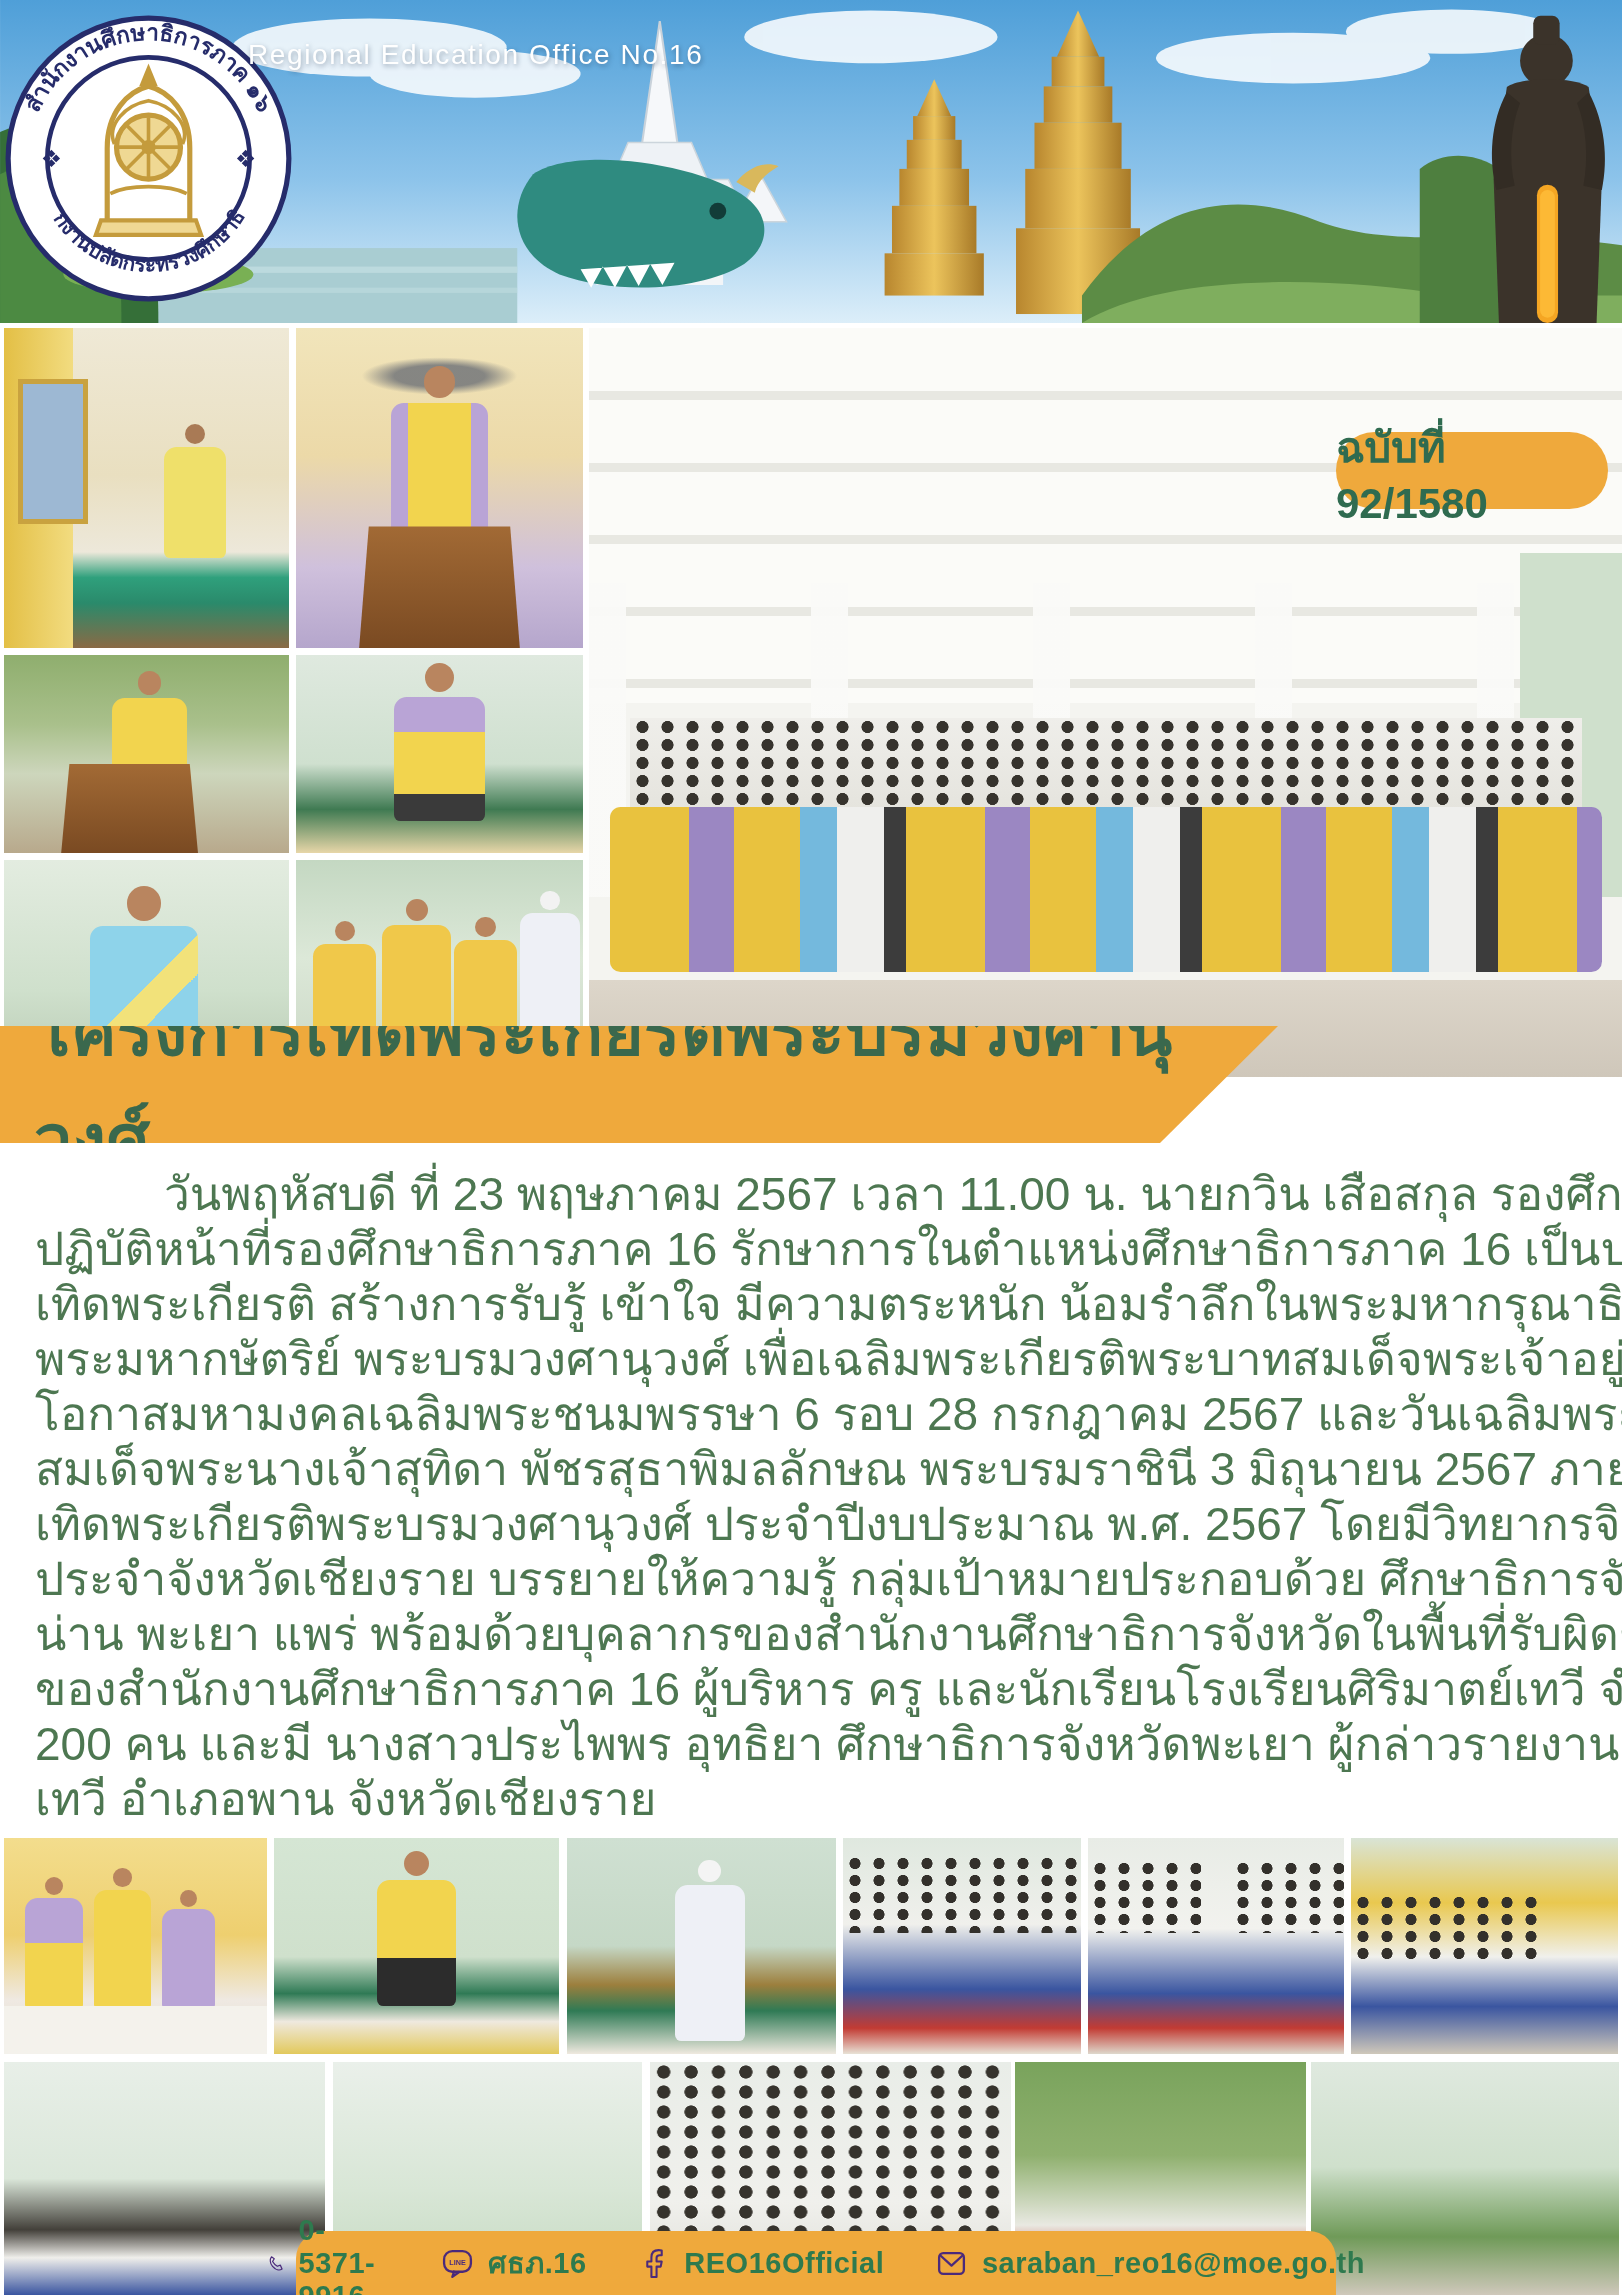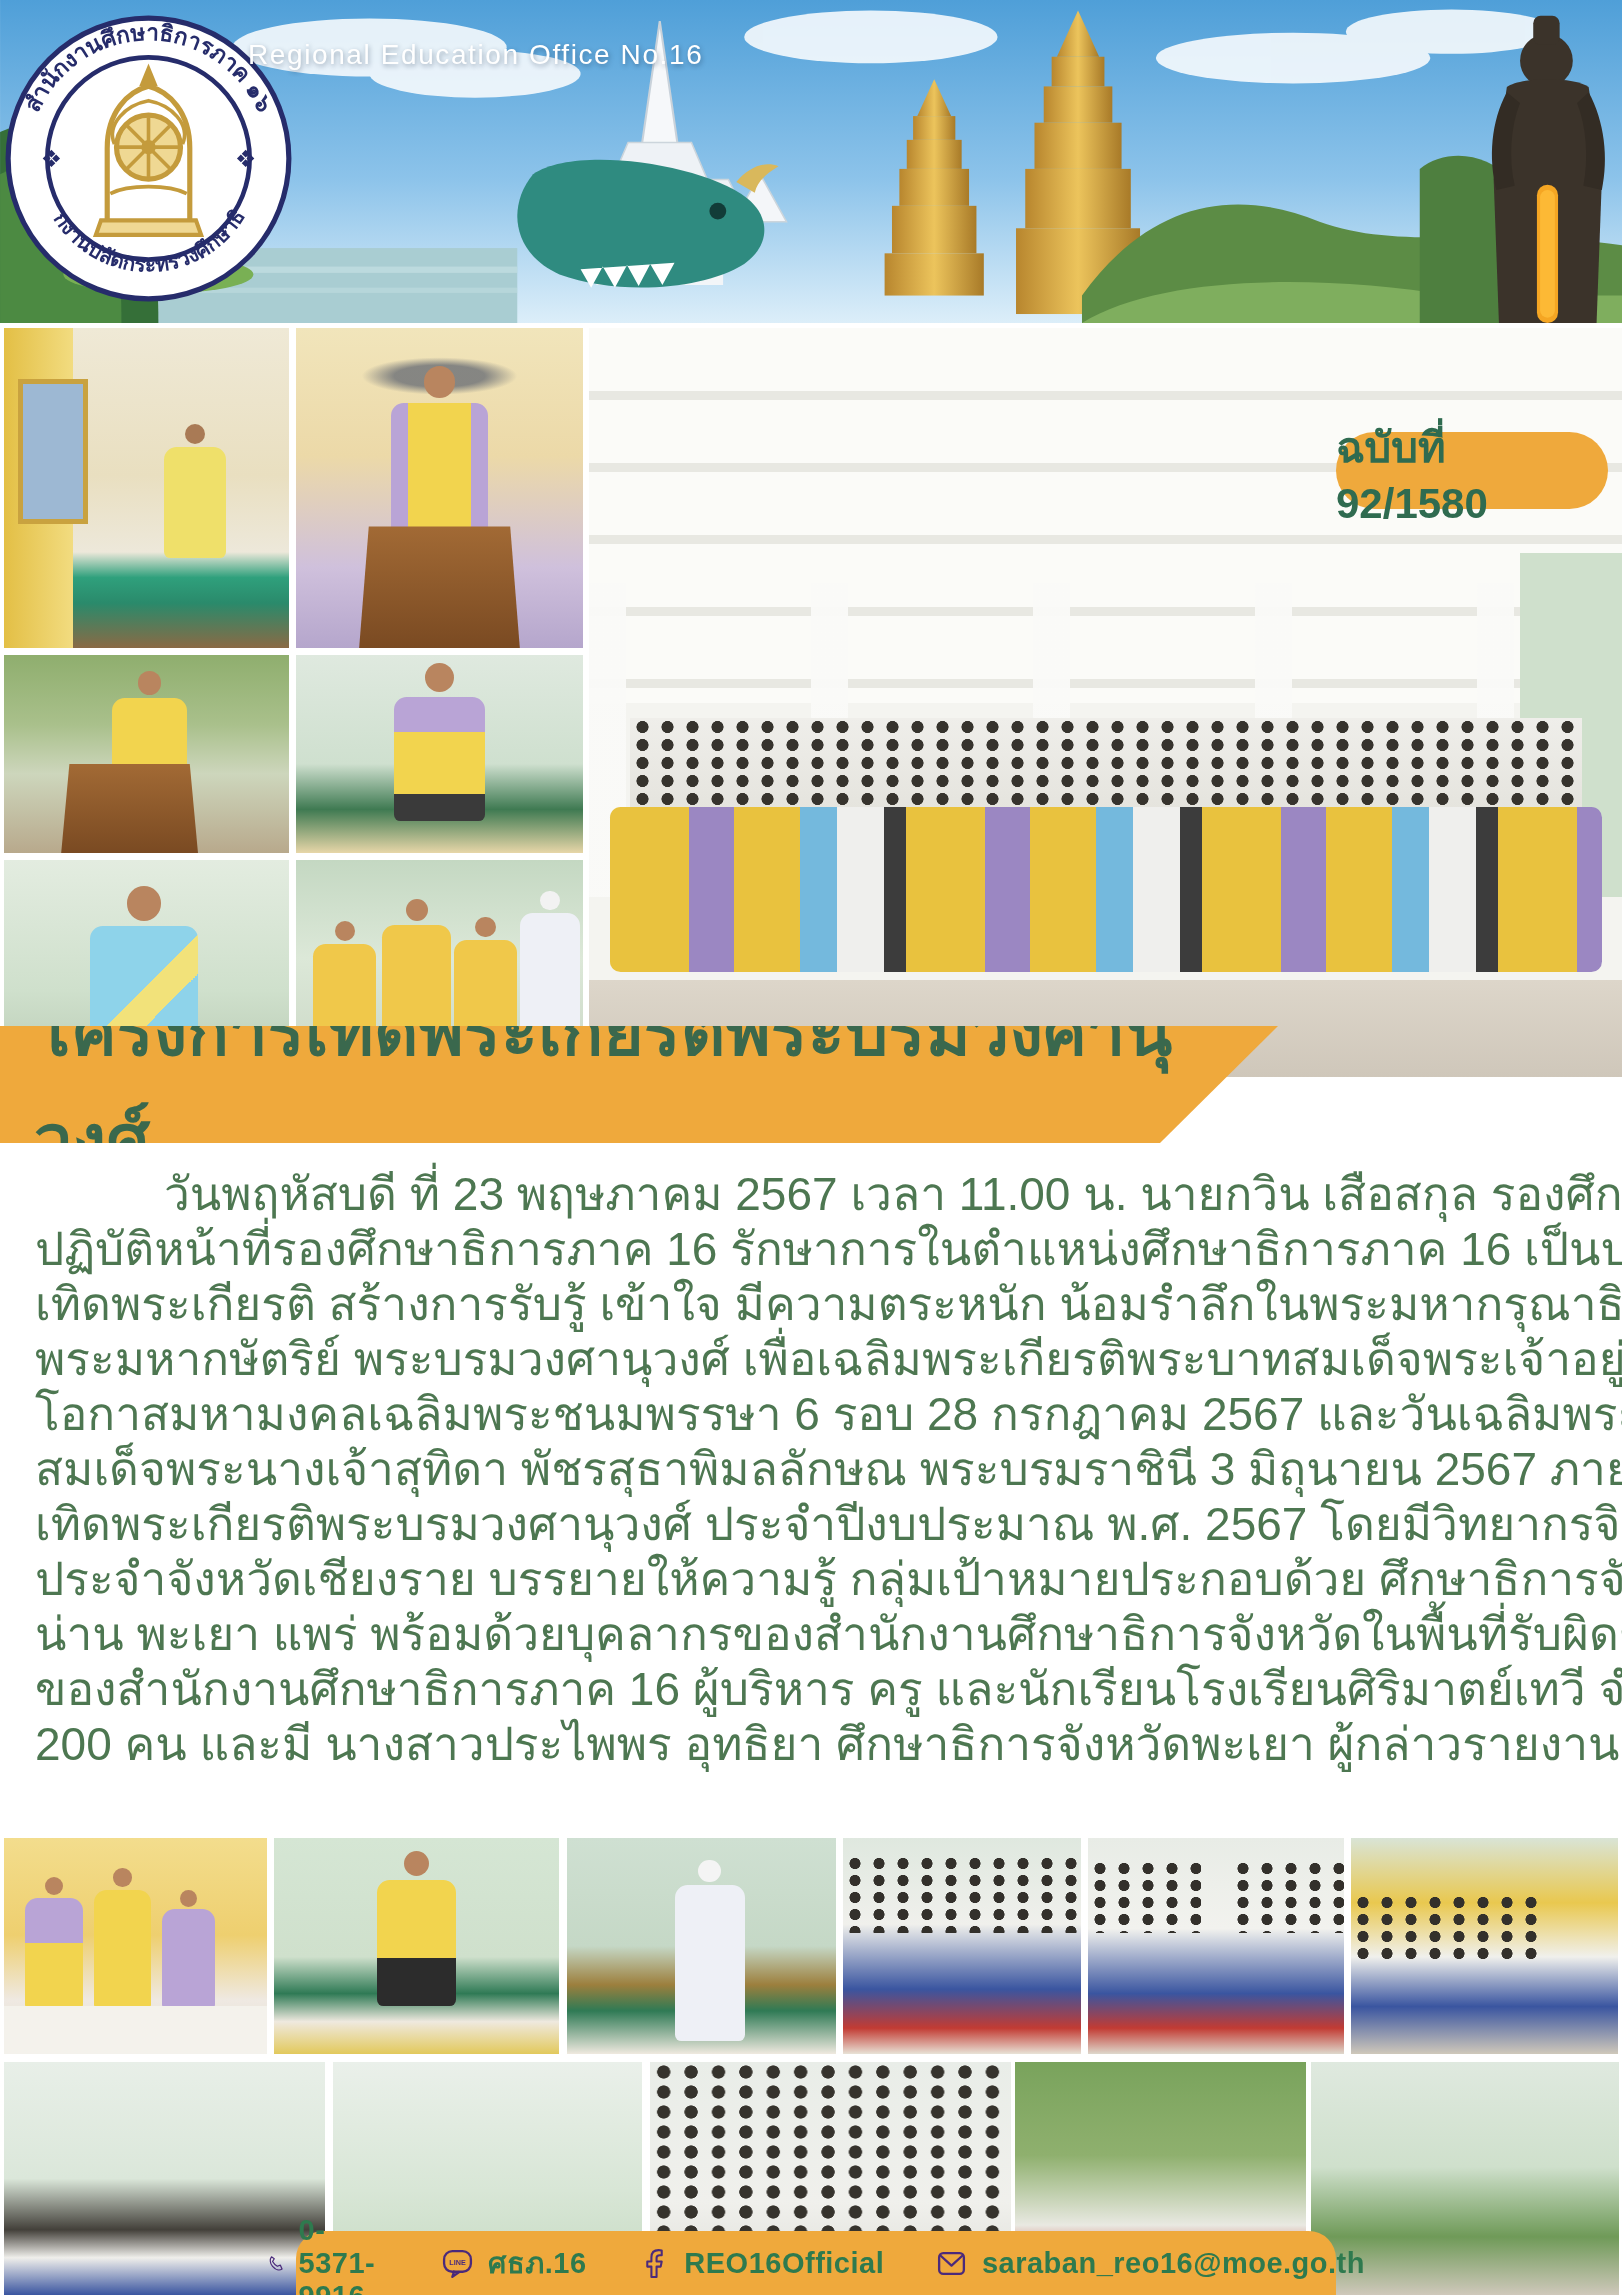--- a/index.html
+++ b/index.html
@@ -312,20 +312,21 @@
     <div class="ln">ปฏิบัติหน้าที่รองศึกษาธิการภาค 16 รักษาการในตำแหน่งศึกษาธิการภาค 16 เป็นประธานเปิดการอบรม</div>
     <div class="ln">เทิดพระเกียรติ สร้างการรับรู้ เข้าใจ มีความตระหนัก น้อมรำลึกในพระมหากรุณาธิคุณของสถาบัน</div>
     <div class="ln">พระมหากษัตริย์ พระบรมวงศานุวงศ์ เพื่อเฉลิมพระเกียรติพระบาทสมเด็จพระเจ้าอยู่หัว เนื่องใน</div>
     <div class="ln">โอกาสมหามงคลเฉลิมพระชนมพรรษา 6 รอบ 28 กรกฎาคม 2567 และวันเฉลิมพระชนมพรรษา</div>
     <div class="ln">สมเด็จพระนางเจ้าสุทิดา พัชรสุธาพิมลลักษณ พระบรมราชินี 3 มิถุนายน 2567 ภายใต้โครงการ</div>
     <div class="ln">เทิดพระเกียรติพระบรมวงศานุวงศ์ ประจำปีงบประมาณ พ.ศ. 2567 โดยมีวิทยากรจิตอาสา 904</div>
     <div class="ln">ประจำจังหวัดเชียงราย บรรยายให้ความรู้ กลุ่มเป้าหมายประกอบด้วย ศึกษาธิการจังหวัดเชียงราย</div>
     <div class="ln">น่าน พะเยา แพร่ พร้อมด้วยบุคลากรของสำนักงานศึกษาธิการจังหวัดในพื้นที่รับผิดชอบ บุคลากร</div>
     <div class="ln">ของสำนักงานศึกษาธิการภาค 16 ผู้บริหาร ครู และนักเรียนโรงเรียนศิริมาตย์เทวี จำนวนมากกว่า</div>
     <div class="ln">200 คน และมี นางสาวประไพพร อุทธิยา ศึกษาธิการจังหวัดพะเยา ผู้กล่าวรายงาน ณ โรงเรียนศิริมาตย์</div>
+    <div class="ln">เทวี อำเภอพาน จังหวัดเชียงราย</div>
   </div>
 
   <div class="rowA">
     <div class="tile a1">
       <div class="fig" style="left:8%;top:18%;width:22%;height:62%;">
           <div class="head"></div>
           <div class="torso" style="background:linear-gradient(180deg,#b9a4d6 0 40%,#f2d44e 40%)"></div>
         </div>
       <div class="fig" style="left:34%;top:14%;width:22%;height:66%;">
           <div class="head"></div>

